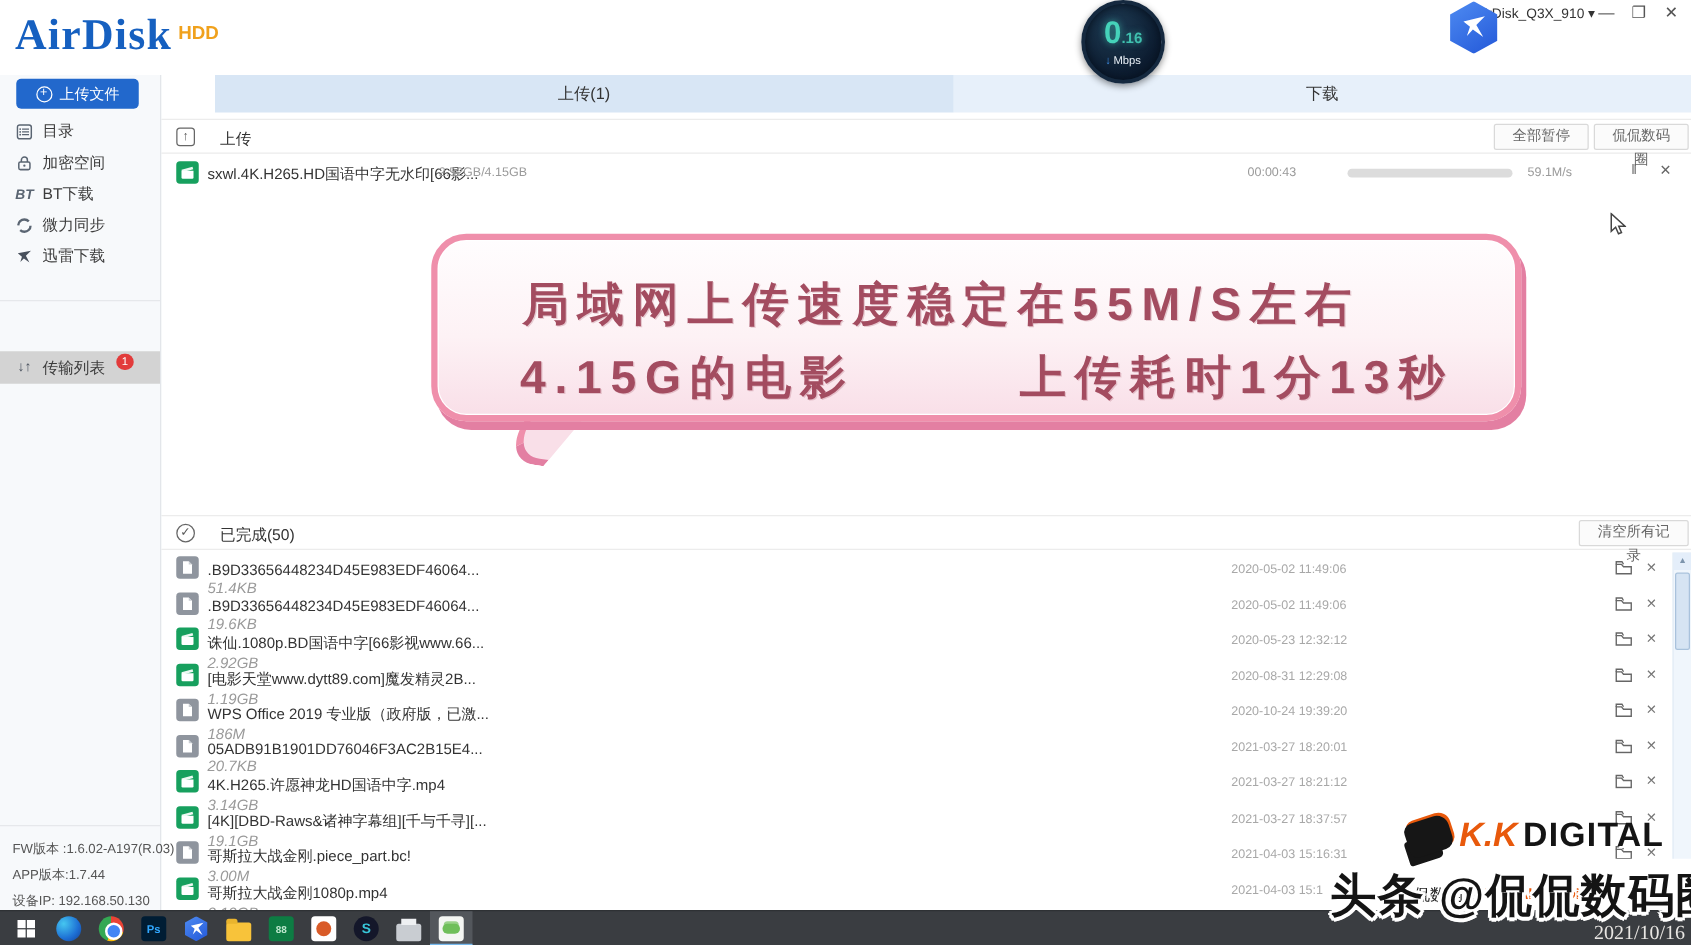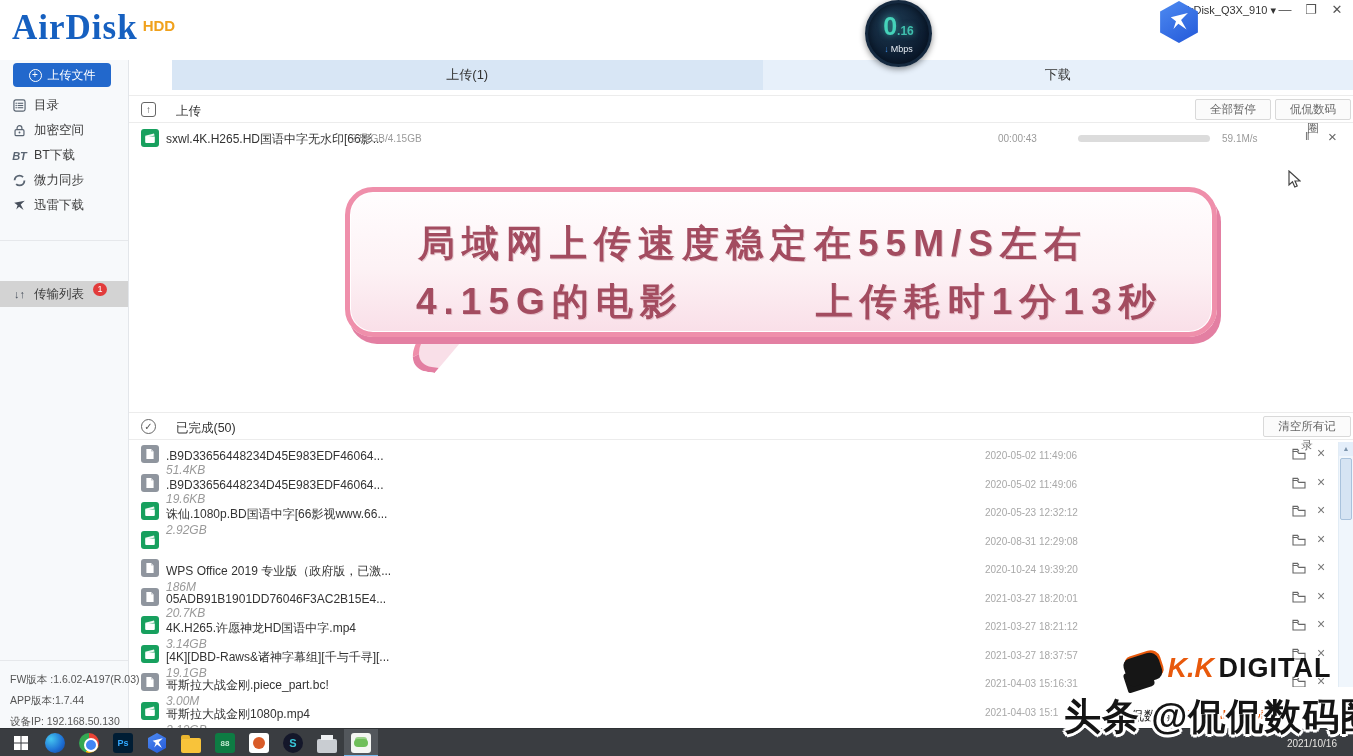--- a/index.html
+++ b/index.html
@@ -107,21 +107,21 @@
   .wm-logo { position:absolute; left:1125px; top:653px; z-index:46; white-space:nowrap; }
   .wm-mic { display:inline-block; width:36px; height:28px; background:#161616; border-radius:7px 10px 8px 6px; transform:rotate(-18deg); box-shadow:2px -2px 0 #e8590c, -7px 9px 0 -4px #161616; vertical-align:-6px; margin-right:2px; }
   .wm-kk { font-size:27px; font-weight:900; font-style:italic; color:#e8590c; text-shadow:1px 1px 0 #fff; }
   .wm-dg { font-size:27px; font-weight:900; color:#141414; text-shadow:1px 1px 0 #fff; letter-spacing:1px; }
 
   
   .taskbar { position:absolute; left:0; bottom:0; right:0; height:28px; background:#3a3d41; z-index:44; border-top:1px solid #2e3134; }
   .tb-icons { position:absolute; left:4px; top:0; height:28px; display:flex; }
   .tb-item { width:34px; height:28px; display:flex; align-items:center; justify-content:center; cursor:pointer; }
   .tb-item.active { background:#53575c; box-shadow:inset 0 -2px 0 #76b9ed; }
-  .tb-date { position:absolute; right:16px; top:9px; font-size:10px; color:#e8e6e3; z-index:44; }
+  .tb-date { position:absolute; right:5px; top:9px; font-size:16px; color:#e8e6e3; z-index:44;font-family:Liberation Serif, serif; }
   .ic { width:20px; height:20px; display:flex; align-items:center; justify-content:center; font-size:10px; font-weight:bold; }
   .ic-start { color:#fff; }
   .ic-edge { border-radius:50%; background:radial-gradient(circle at 30% 30%, #45c6f0, #1d6fd4 60%, #143f92); }
   .ic-chrome { border-radius:50%; background:conic-gradient(#ea4335 0 30%, #fbbc05 30% 55%, #34a853 55% 100%); position:relative; }
   .ic-chrome::after { content:""; position:absolute; left:5px; top:5px; width:10px; height:10px; border-radius:50%; background:#4285f4; border:2px solid #fff; }
   .ic-ps { background:#001d34; color:#31a8ff; border-radius:3px; font-size:9px; }
   .ic-xl { background:linear-gradient(145deg,#4f8cf2,#2257d8); clip-path:polygon(50% 0,95% 25%,95% 75%,50% 100%,5% 75%,5% 25%); }
   .ic-folder { position:relative; background:#f8c33a; border-radius:2px; height:15px; margin-top:4px; }
   .ic-folder::before { content:""; position:absolute; top:-3px; left:0; width:9px; height:4px; background:#e9b42e; border-radius:2px 2px 0 0; }
   .ic-green { background:#0d7c43; border-radius:3px; color:#bfe8cf; font-size:8px; }
@@ -328,20 +328,24 @@
           </span>
           <span class="c-close">×</span>
         </div>
         <div class="c-row">
           <span class="f-icon video">
             <svg width="12" height="12" viewBox="0 0 12 12">
               <path fill="#fff" d="M1.2 4.6h9.6v5.4a1 1 0 0 1-1 1H2.2a1 1 0 0 1-1-1z"></path>
               <path fill="#fff" d="M1.2 3.8 10 1.4l.6 2-8.8 2.4z" opacity=".92"></path>
             </svg>
           </span>
+          <span class="c-nm">
+            <span class="nm">[电影天堂www.dytt89.com]魔发精灵2B...</span>
+            <span class="f-size">1.19GB</span>
+          </span>
           <span class="c-date">2020-08-31 12:29:08</span>
           <span class="c-folder">
             <svg width="14" height="12" viewBox="0 0 14 12">
               <path d="M1 3.5h4.2L6.8 5.4H13v5.6H1z" fill="none" stroke="#666" stroke-width="1.1"></path>
               <path d="M1 3.5V1.4h4.6l1.2 2" fill="none" stroke="#666" stroke-width="1.1"></path>
             </svg>
           </span>
           <span class="c-close">×</span>
         </div>
         <div class="c-row">

